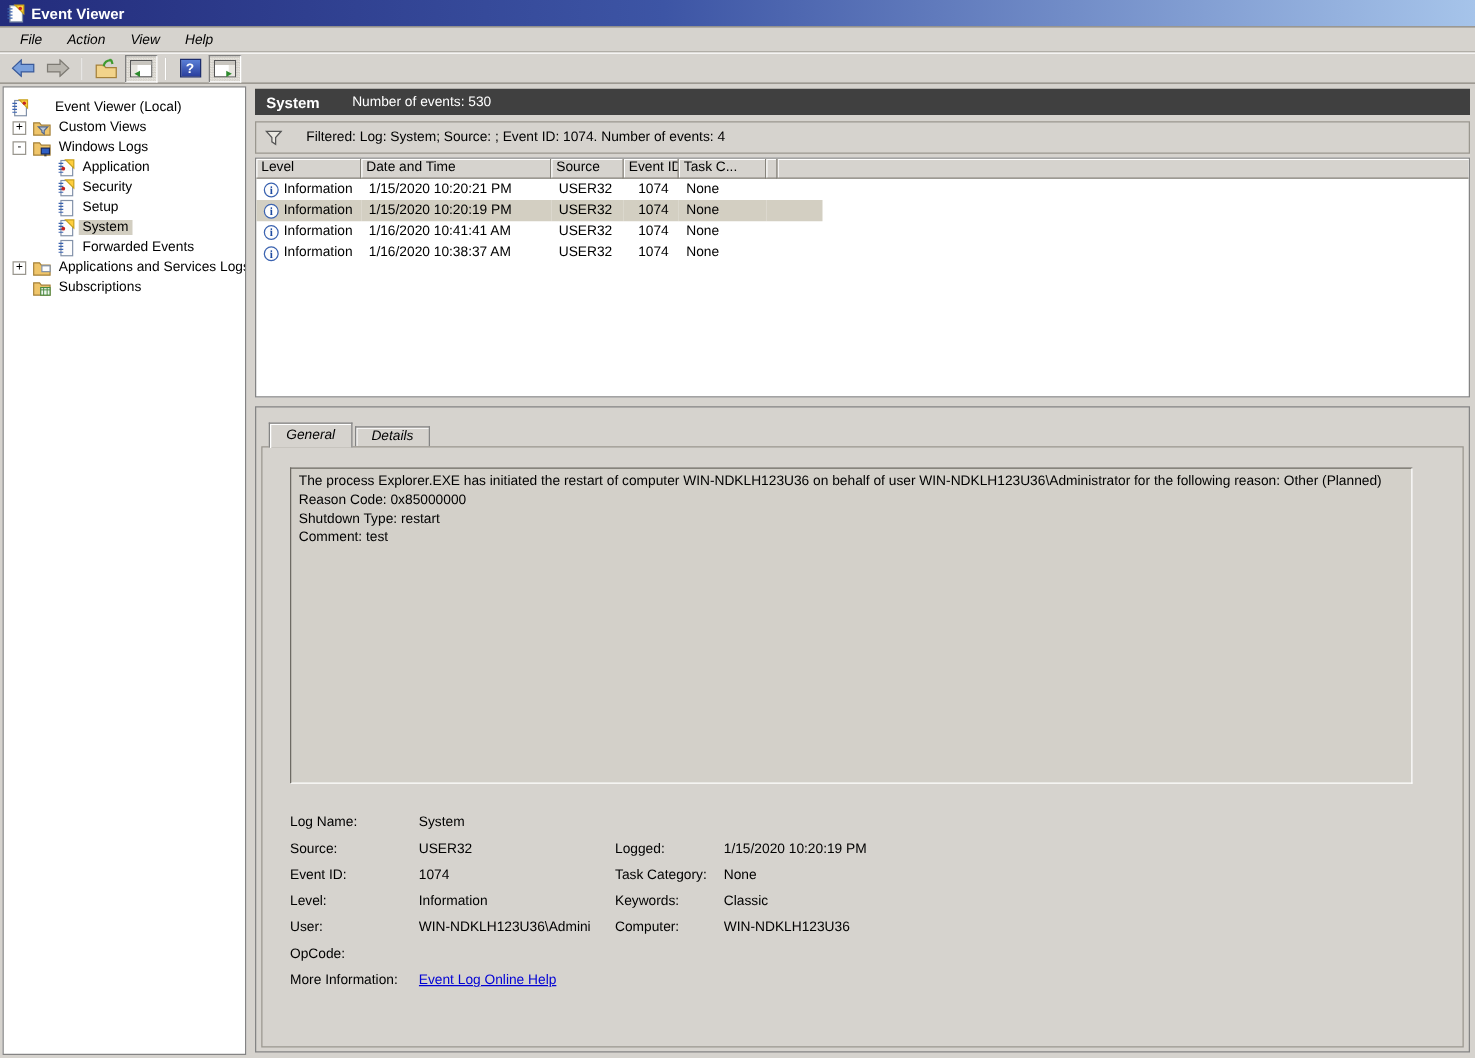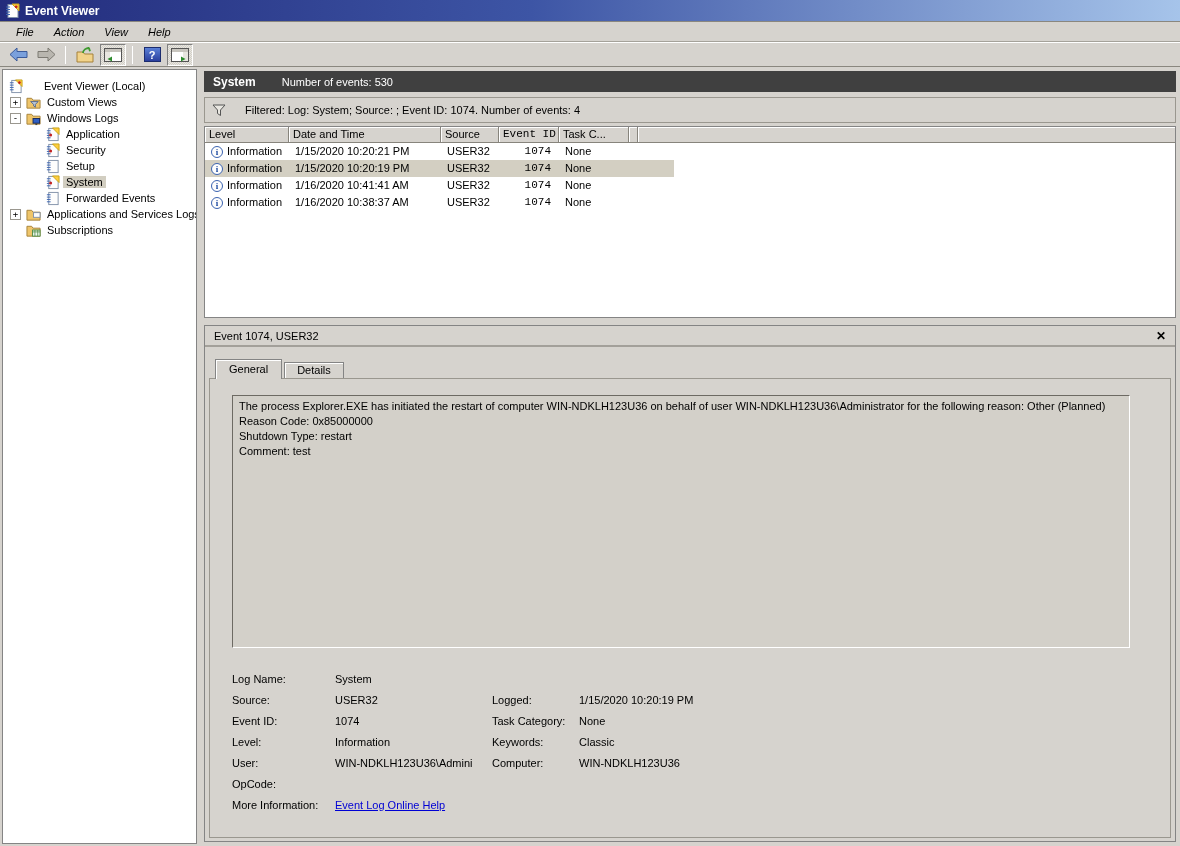--- a/index.html
+++ b/index.html
@@ -80,21 +80,21 @@
     margin-top:3px; height:192px; background:#fff; border:1px solid #848484;
     display:flex; flex-direction:column; overflow:hidden;
   }
   .thead { height:16px; display:flex; background:#d6d3ce; flex:0 0 auto; }
   .hc {
     padding:1px 4px; border-right:1px solid #87847c; border-bottom:1px solid #87847c;
     box-shadow:inset 1px 1px 0 #fff; white-space:nowrap; overflow:hidden; flex:0 0 auto;
   }
   .hc-fill { flex:1; border-bottom:1px solid #87847c; box-shadow:inset 1px 1px 0 #fff; }
   .w-level{width:84px;} .w-date{width:152px;} .w-src{width:58px;}
-  .w-eid{width:60px; text-align:right;font-family:Liberation Mono, monospace;} .w-task{width:70px;} .w-mini{width:9px;}
+  .w-eid{width:44px; text-align:right;} .w-task{width:70px;} .w-mini{width:9px;}
   .trow { height:17px; display:flex; align-items:center; }
   .trow .c { padding:0 0 0 6px; white-space:nowrap; overflow:hidden; height:17px; line-height:17px; flex:0 0 auto; }
   .trow .c.w-eid { padding:0 8px 0 0; }
   .trow .c.w-tail { width:45px; padding:0; }
   .trow.sel .c { background:#d3cfc2; }
   .c-level { display:flex; align-items:center; }
   .info-ico {
     width:12px; height:12px; border-radius:50%; background:#fdfdfd;
     border:1px solid #3b63b0; color:#1d4aa0;
     font:bold 9px "Liberation Serif", serif;
@@ -107,21 +107,21 @@
     background:#d6d3ce; display:flex; flex-direction:column; min-height:0;
   }
   .ep-title {
     height:21px; flex:0 0 auto; display:flex; align-items:center;
     padding:0 9px; border-bottom:2px solid #a3a09a;
   }
   .ep-close { margin-left:auto; font-weight:bold; font-size:12px; cursor:default; }
   .tabs { margin-top:9px; padding-left:10px; display:flex; align-items:flex-end; height:22px; flex:0 0 auto; }
   .tab {
     border:1px solid #848484; border-bottom:none; background:#d6d3ce;
-    box-shadow:inset 1px 1px 0 #fff; padding:2px 12px 3px 12px; cursor:default;
+    box-shadow:inset 1px 1px 0 #fff; padding:2px 12px 3px 12px; cursor:default;font-style:italic;
   }
   .tab.active { position:relative; z-index:2; margin-bottom:-1px; padding:3px 13px 4px 13px; }
   .tab.inactive { margin-left:2px; padding-top:1px; padding-bottom:2px; }
   .tab-panel {
     flex:1; margin:0 4px 3px 4px; border:1px solid #9a978f;
     padding:16px 40px 0 22px; min-height:0; position:relative; z-index:1;
   }
   .desc-box {
     height:253px; border:1px solid; border-color:#6d6a63 #fff #fff #6d6a63;
     background:#d3d0c9; padding:3px 6px; line-height:15px; overflow:hidden;
@@ -400,24 +400,20 @@
           </span>
         <span class="c w-date">1/16/2020 10:38:37 AM</span>
         <span class="c w-src">USER32</span>
         <span class="c w-eid">1074</span>
         <span class="c w-task">None</span>
         <span class="c w-tail"></span>
       </div>
     </div>
 
     <div class="event-pane">
-      <div class="ep-title">
-        <span>Event 1074, USER32</span>
-        <span class="ep-close">✕</span>
-      </div>
 
       <div class="tabs">
         <span class="tab active">General</span>
         <span class="tab inactive">Details</span>
       </div>
 
       <div class="tab-panel">
         <div class="desc-box">
           <div>The process Explorer.EXE has initiated the restart of computer WIN-NDKLH123U36 on behalf of user WIN-NDKLH123U36\Administrator for the following reason: Other (Planned)</div>
           <div>Reason Code: 0x85000000</div>

